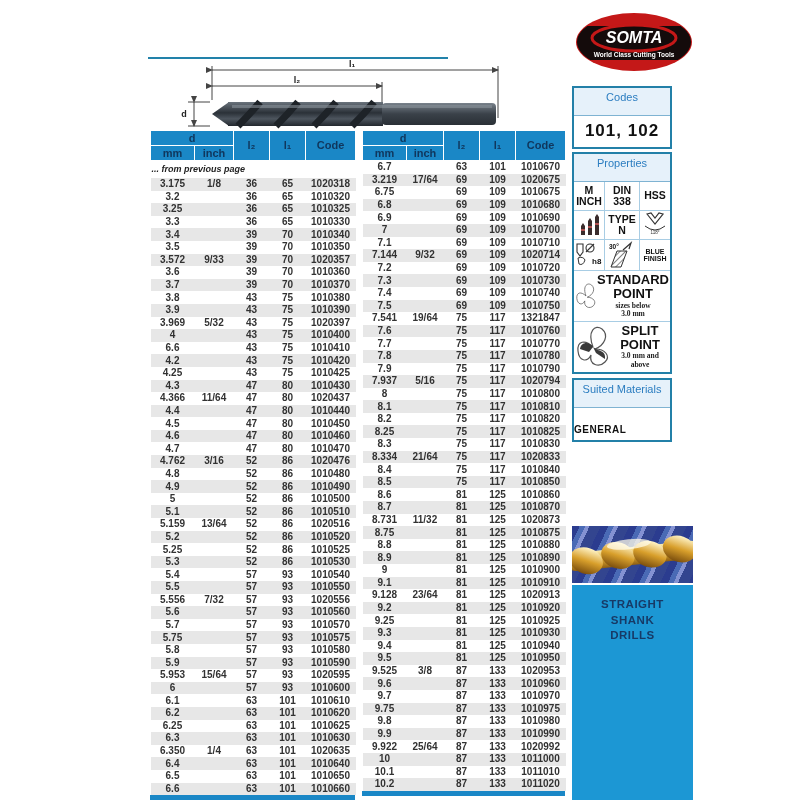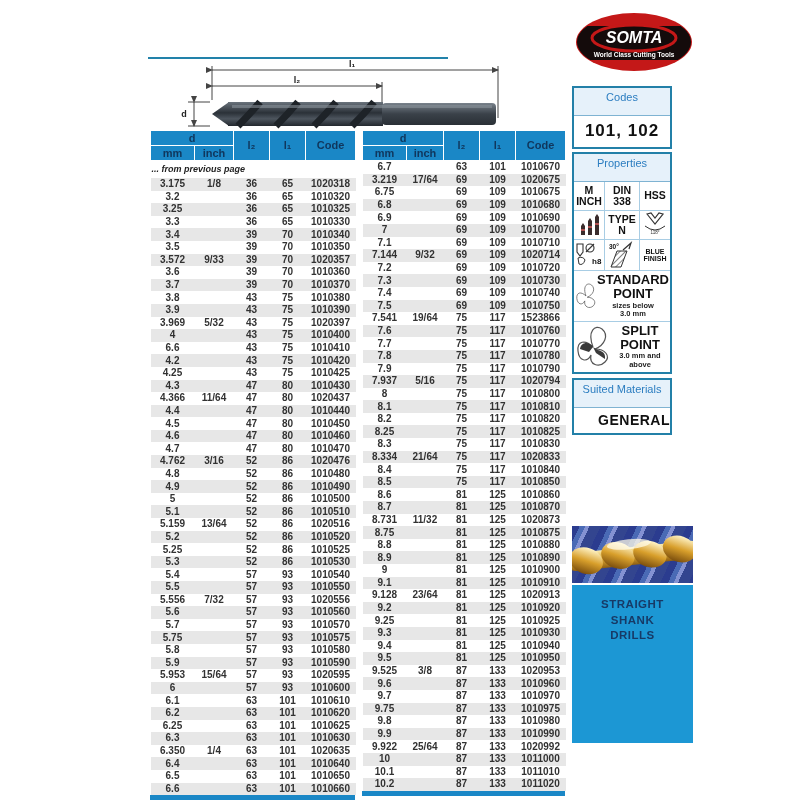--- a/index.html
+++ b/index.html
@@ -37,27 +37,27 @@
   .pgrid{display:grid;grid-template-columns:31px 35px 1fr;}
   .pcell{border-right:1px solid #a8cde4;border-bottom:1px solid #a8cde4;display:flex;
          align-items:center;justify-content:center;text-align:center;min-height:26px;padding:1px 0;}
   .pcell:nth-child(3n){border-right:none;text-align:center;}
   .ptext{font-size:10.5px;font-weight:bold;color:#111;white-space:pre-line;line-height:1.05;}
   .ptext.small{font-size:7px;}
   .prow{display:flex;align-items:center;border-bottom:1px solid #a8cde4;padding:2px 1px;}
   .prow:last-child{border-bottom:none;}
   .prow .ptxt{flex:1;text-align:center;}
   .prow .pt1{font-size:13px;font-weight:bold;color:#111;white-space:pre-line;line-height:1.1;}
-  .prow .pt2{font-size:7.5px;font-weight:bold;color:#222;white-space:pre-line;line-height:1.15;}
+  .prow .pt2{font-size:7.5px;font-weight:bold;color:#222;white-space:pre-line;line-height:1.15;font-family:Liberation Serif, serif;}
   .suited-box{top:378px;}
-  .suited-value{font-size:14px;font-weight:bold;color:#111;text-align:right;padding:4px 0 5px;letter-spacing:.5px;}
+  .suited-value{font-size:10px;font-weight:bold;color:#111;text-align:left;padding:16px 0 5px;letter-spacing:.5px;}
   
   .drill-photo{position:absolute;left:572px;top:526px;width:121px;height:57px;overflow:hidden;
      background:repeating-linear-gradient(115deg,#2b3c8f 0 7px,#4a6ab5 7px 12px,#8492d2 12px 16px,#33458f 16px 26px);}
-  .blue-panel{position:absolute;left:572px;top:585px;width:121px;height:158px;background:#1c97d4;}
+  .blue-panel{position:absolute;left:572px;top:585px;width:121px;height:215px;background:#1c97d4;}
   .blue-panel .bp-text{margin-top:12px;text-align:center;font-size:11.5px;font-weight:bold;
       color:#173a66;white-space:pre-line;line-height:1.35;letter-spacing:.5px;}
 </style>
 </head>
 <body>
 
 <div class="page">
 
   <div class="title-rule"></div>
 
@@ -596,21 +596,21 @@
             <td></td>
             <td>69</td>
             <td>109</td>
             <td>1010750</td>
           </tr>
           <tr>
             <td>7.541</td>
             <td>19/64</td>
             <td>75</td>
             <td>117</td>
-            <td>1523866</td>
+            <td>1321847</td>
           </tr>
           <tr>
             <td>7.6</td>
             <td></td>
             <td>75</td>
             <td>117</td>
             <td>1010760</td>
           </tr>
           <tr>
             <td>7.7</td>

